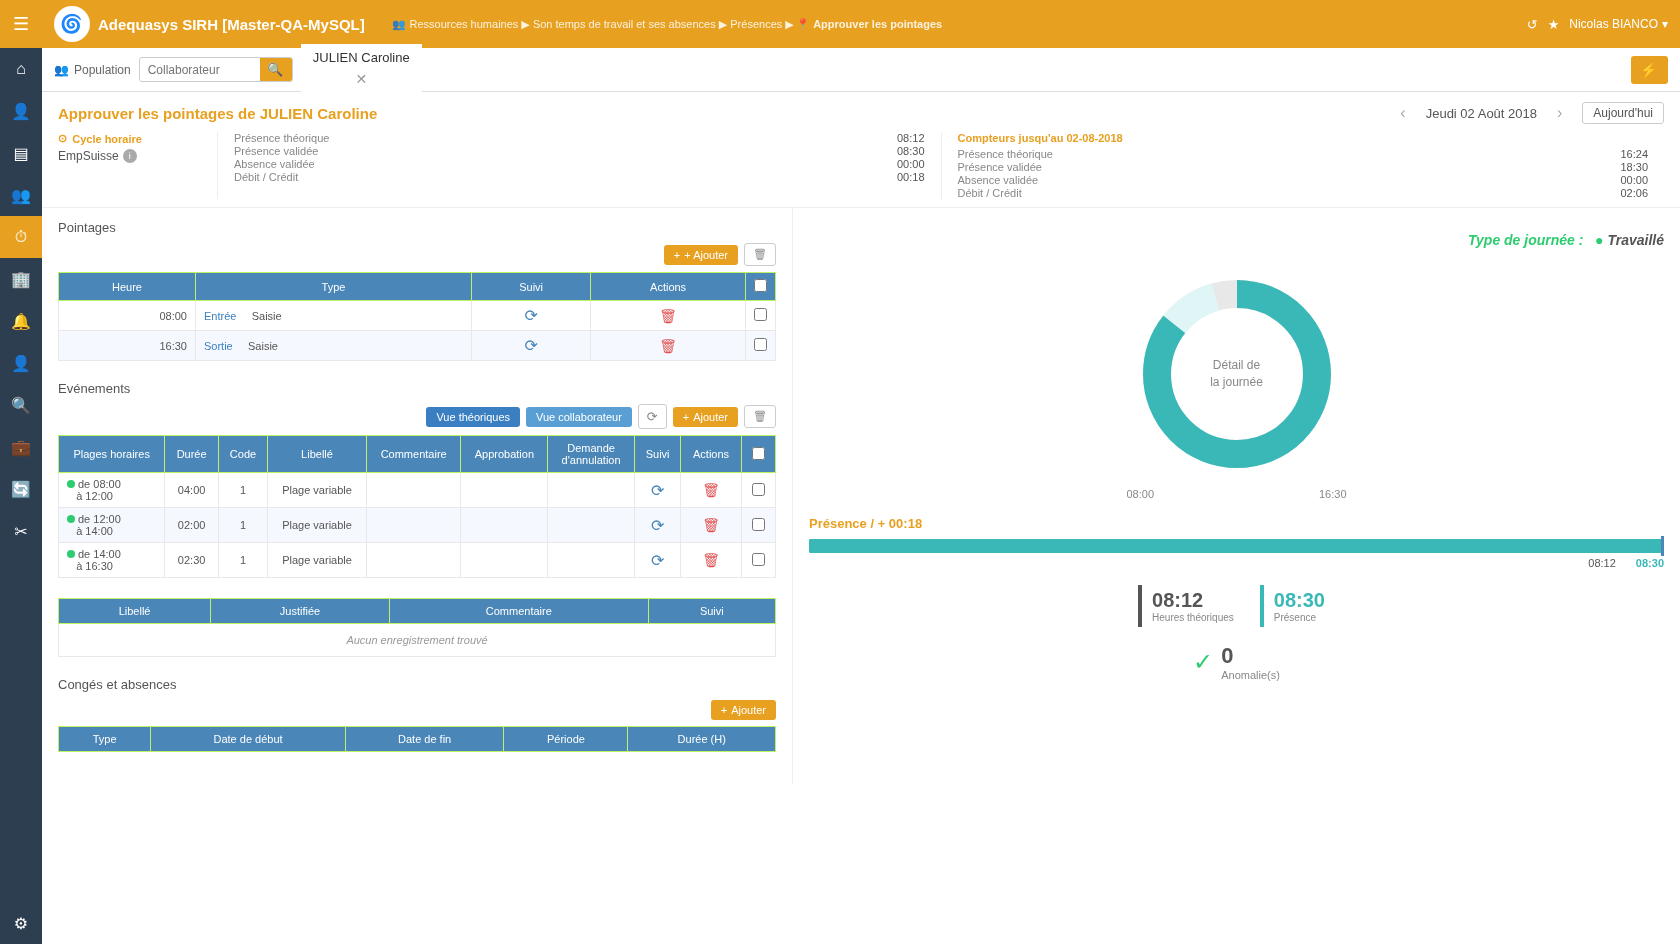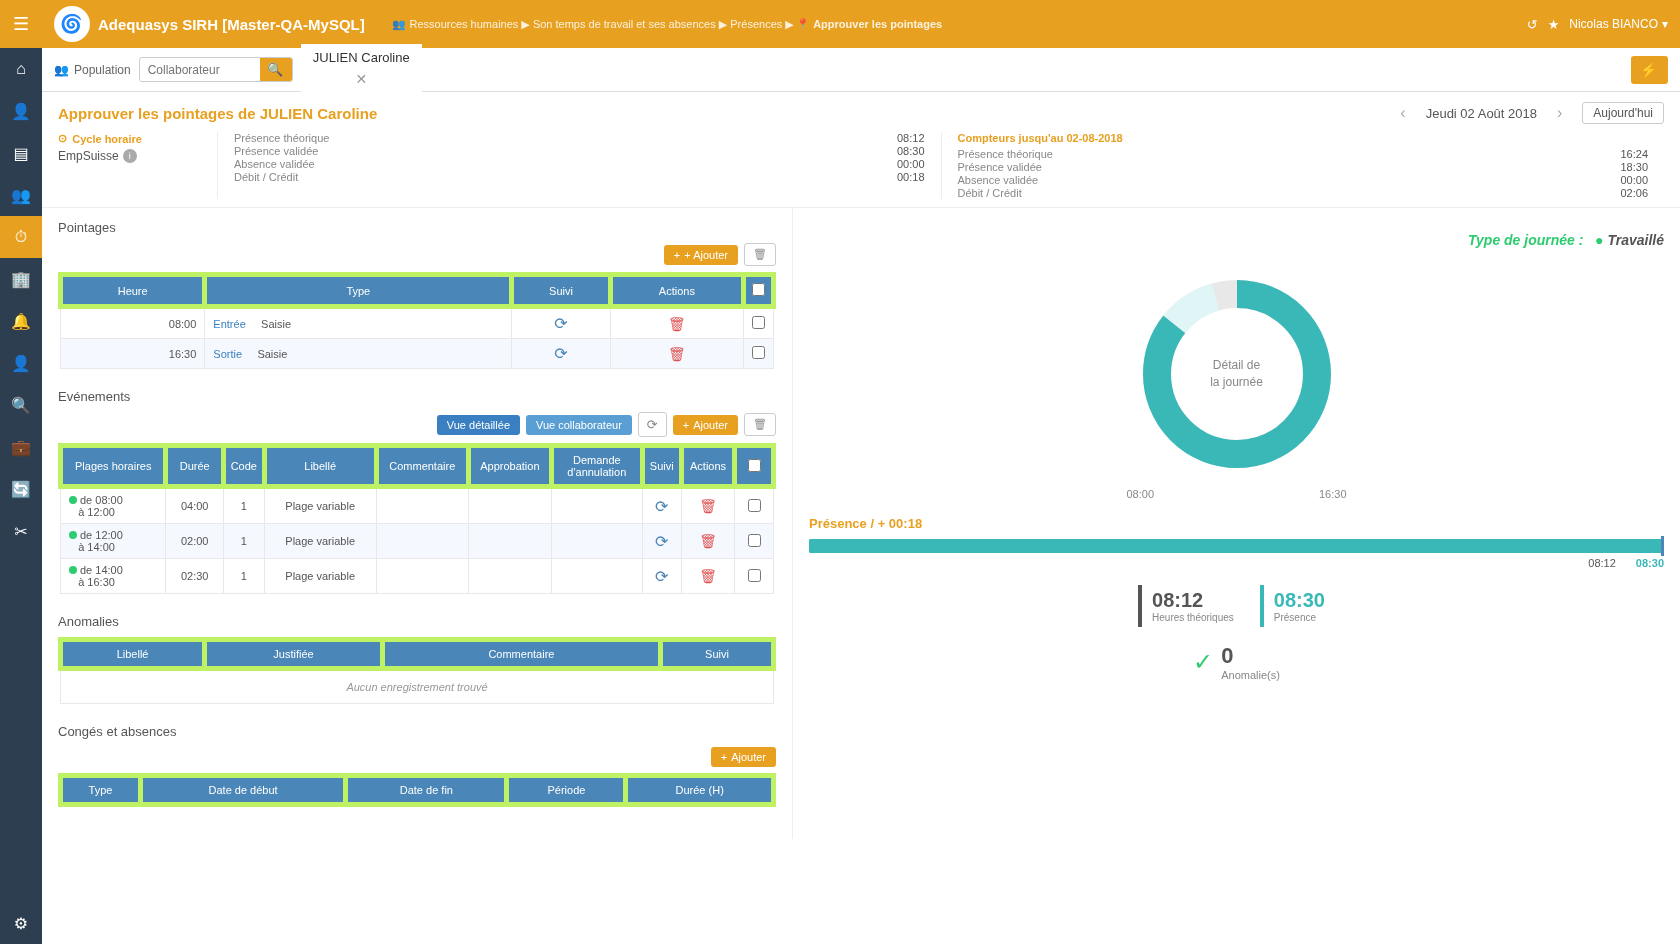--- a/index.html
+++ b/index.html
@@ -53,21 +53,21 @@
     .table-container { margin-bottom: 20px; }
     .table-toolbar { display: flex; justify-content: flex-end; gap: 6px; margin-bottom: 6px; align-items: center; }
     .btn-add { background: #e8a020; color: #fff; border: none; border-radius: 3px; padding: 4px 10px; font-size: 11px; cursor: pointer; display: flex; align-items: center; gap: 4px; }
     .btn-icon { background: #fff; color: #888; border: 1px solid #ccc; border-radius: 3px; padding: 4px 8px; font-size: 11px; cursor: pointer; }
     .btn-outline { background: #3a7fc1; color: #fff; border: none; border-radius: 3px; padding: 4px 10px; font-size: 11px; cursor: pointer; }
     .btn-outline2 { background: #5a9fd4; color: #fff; border: none; border-radius: 3px; padding: 4px 10px; font-size: 11px; cursor: pointer; }
     .btn-refresh { background: #fff; color: #888; border: 1px solid #ccc; border-radius: 3px; padding: 4px 8px; font-size: 13px; cursor: pointer; }
 
     table { width: 100%; border-collapse: collapse; font-size: 11px; }
     thead tr { background: #4a86b8; color: #fff; }
-    thead th { padding: 6px 0; text-align: center; font-weight: normal; border: 5px solid #bef264; }
+    thead th { padding: 6px 8px; text-align: center; font-weight: normal; border: 1px solid #bef264; }
     tbody tr { background: #fff; border-bottom: 1px solid #e8e8e8; }
     tbody tr:nth-child(even) { background: #f5f9ff; }
     tbody td { padding: 5px 8px; color: #555; border: 1px solid #e8e8e8; text-align: center; }
     tbody td.left { text-align: left; }
     tbody td.right { text-align: right; }
     .link-style { color: #3a7fc1; cursor: pointer; }
     .action-icon { color: #4a86b8; font-size: 16px; cursor: pointer; }
     .delete-icon { color: #e05050; font-size: 14px; cursor: pointer; }
     .checkbox-cell { width: 20px; }
     .dot-green { width: 8px; height: 8px; border-radius: 50%; background: #2ecc71; display: inline-block; margin-right: 3px; }
@@ -289,21 +289,21 @@
                 <td><span class="delete-icon">🗑</span></td>
                 <td class="checkbox-cell"><input type="checkbox" style=""></td>
               </tr>
             </tbody>
           </table>
         </div>
 
         <div class="table-container">
           <div class="section-title">Evénements</div>
           <div class="table-toolbar">
-            <button class="btn-outline">Vue détaillée</button>
+            <button class="btn-outline">Vue théoriques</button>
             <button class="btn-outline2">Vue collaborateur</button>
             <button class="btn-refresh"><span>⟳</span></button>
             <button class="btn-add">
               <span>+</span>
               <span>Ajouter</span>
             </button>
             <button class="btn-icon">
               <span>🗑</span>
             </button>
           </div>
@@ -363,21 +363,20 @@
                 <td></td>
                 <td><span class="action-icon">⟳</span></td>
                 <td><span class="delete-icon">🗑</span></td>
                 <td><input type="checkbox" style=""></td>
               </tr>
             </tbody>
           </table>
         </div>
 
         <div class="table-container">
-          <div class="section-title">Anomalies</div>
           <table>
             <thead>
               <tr>
                 <th>Libellé</th>
                 <th>Justifiée</th>
                 <th>Commentaire</th>
                 <th>Suivi</th>
               </tr>
             </thead>
             <tbody>

